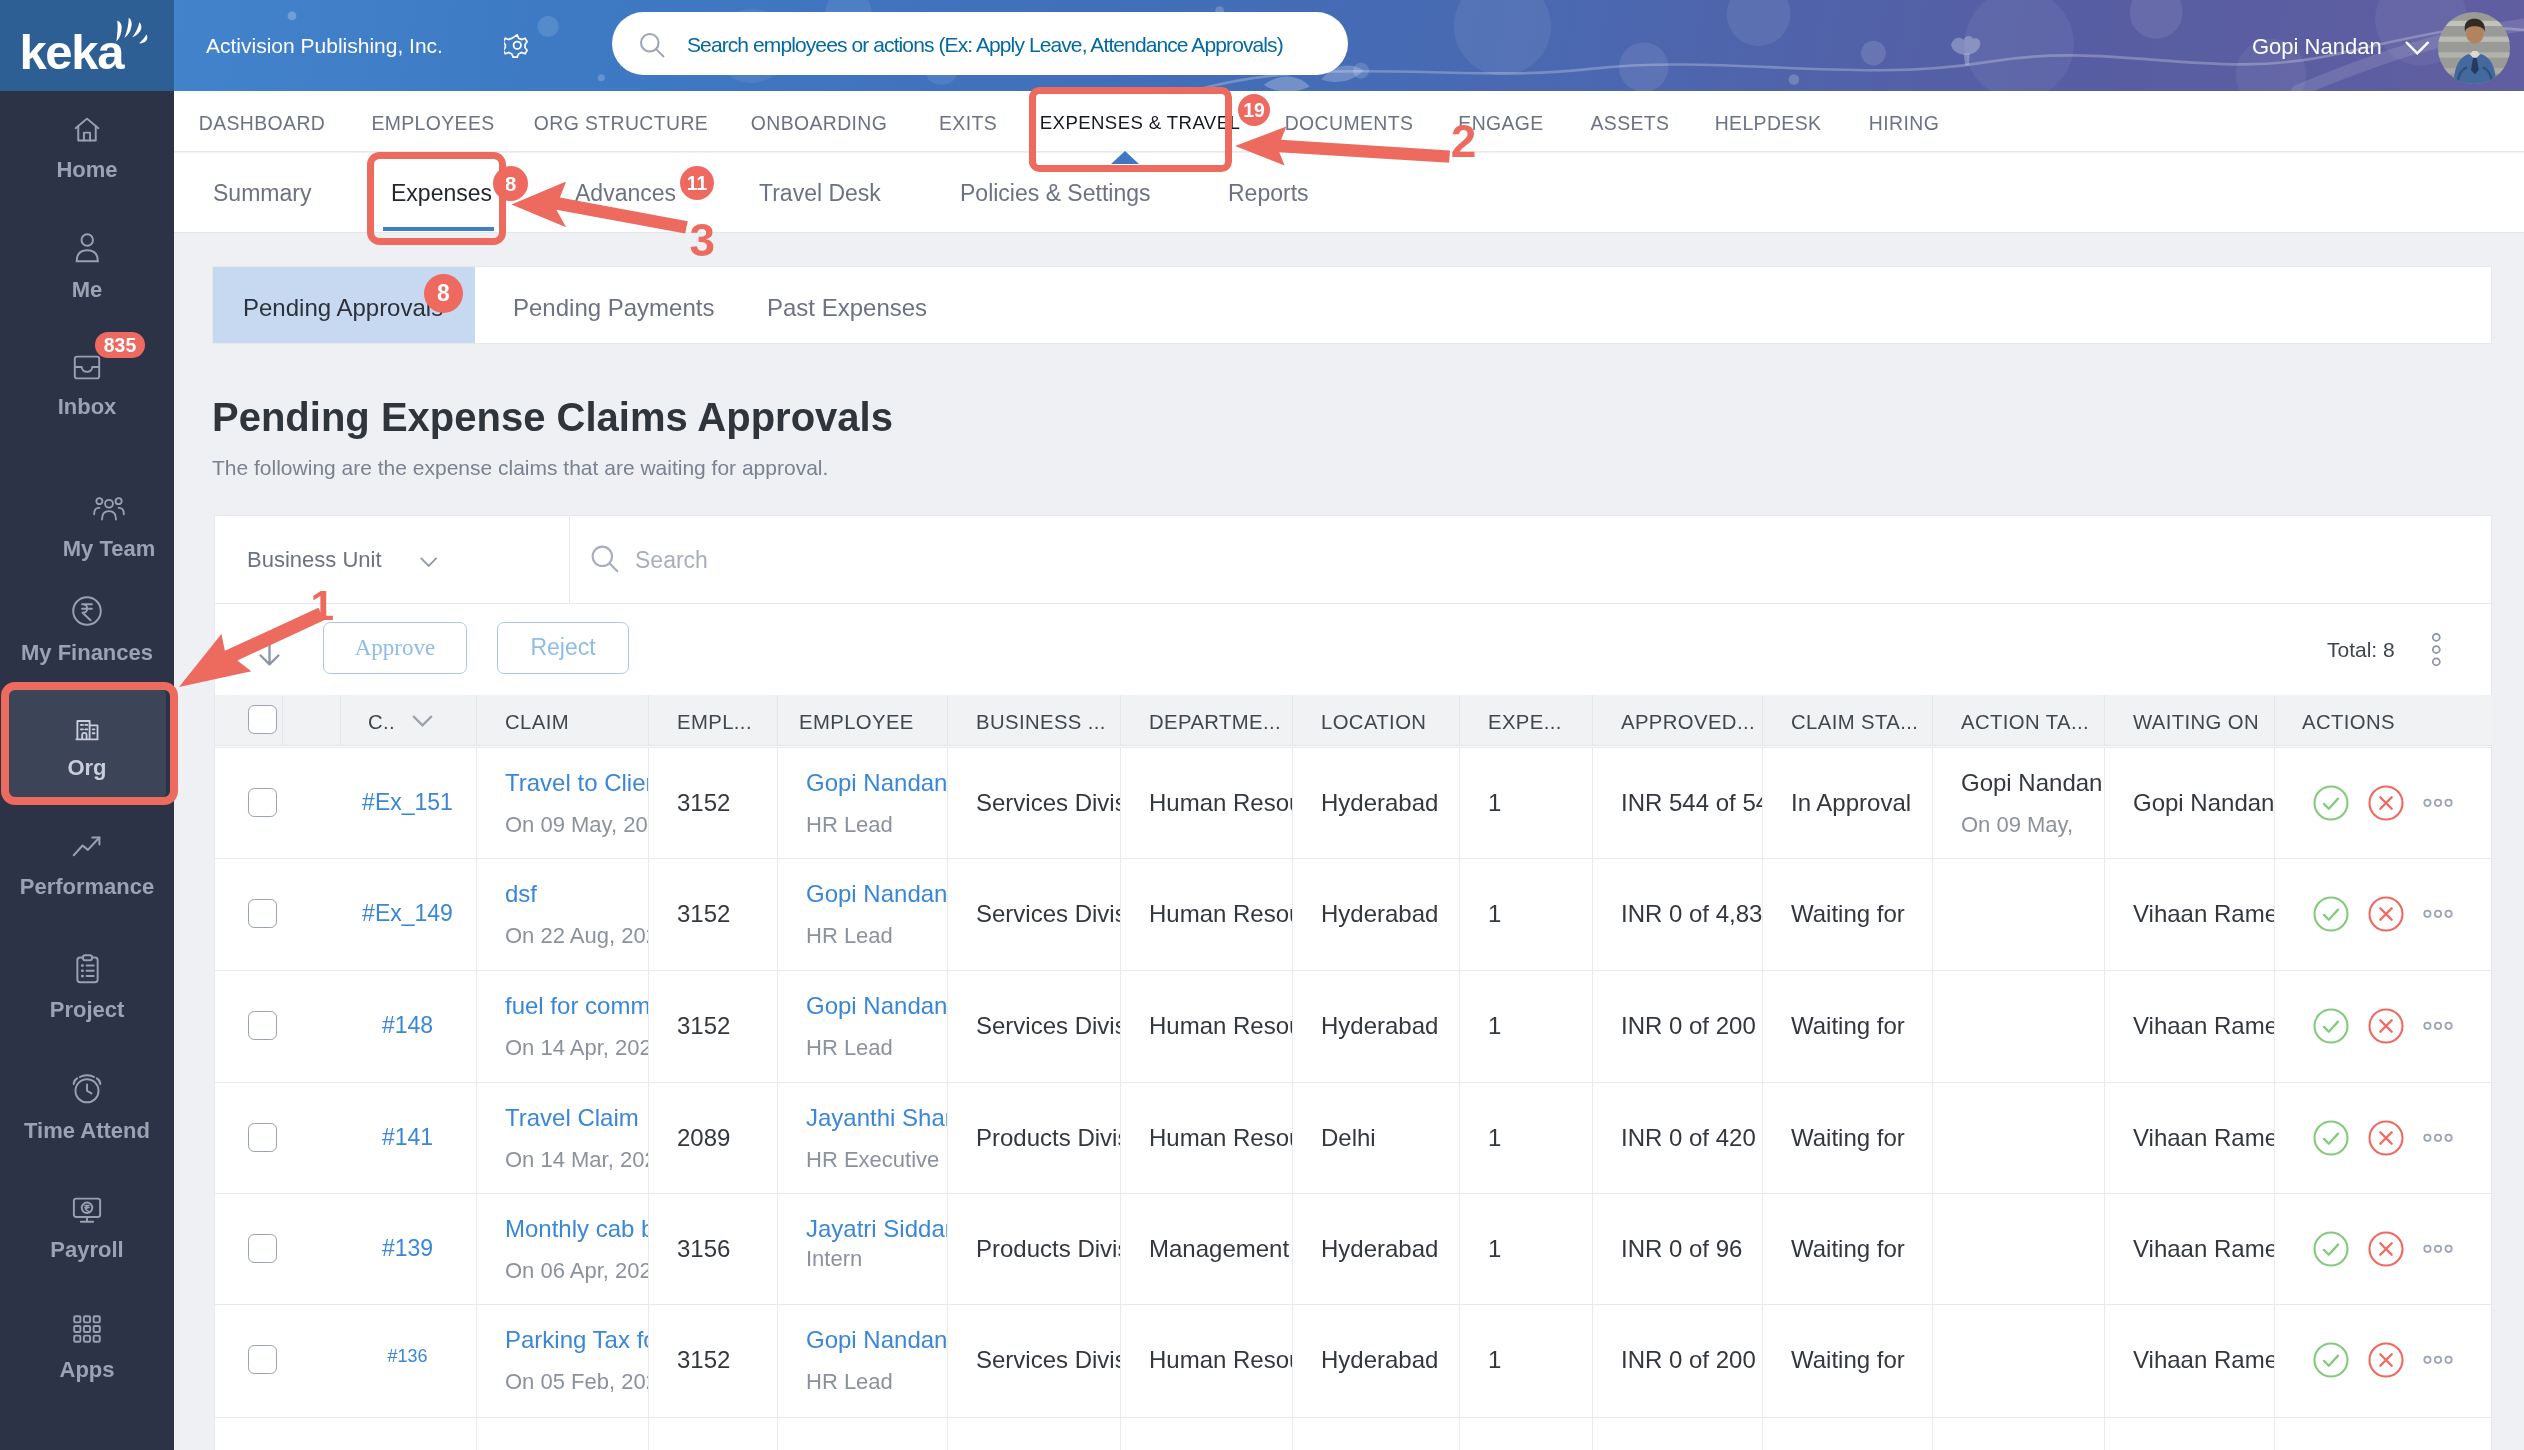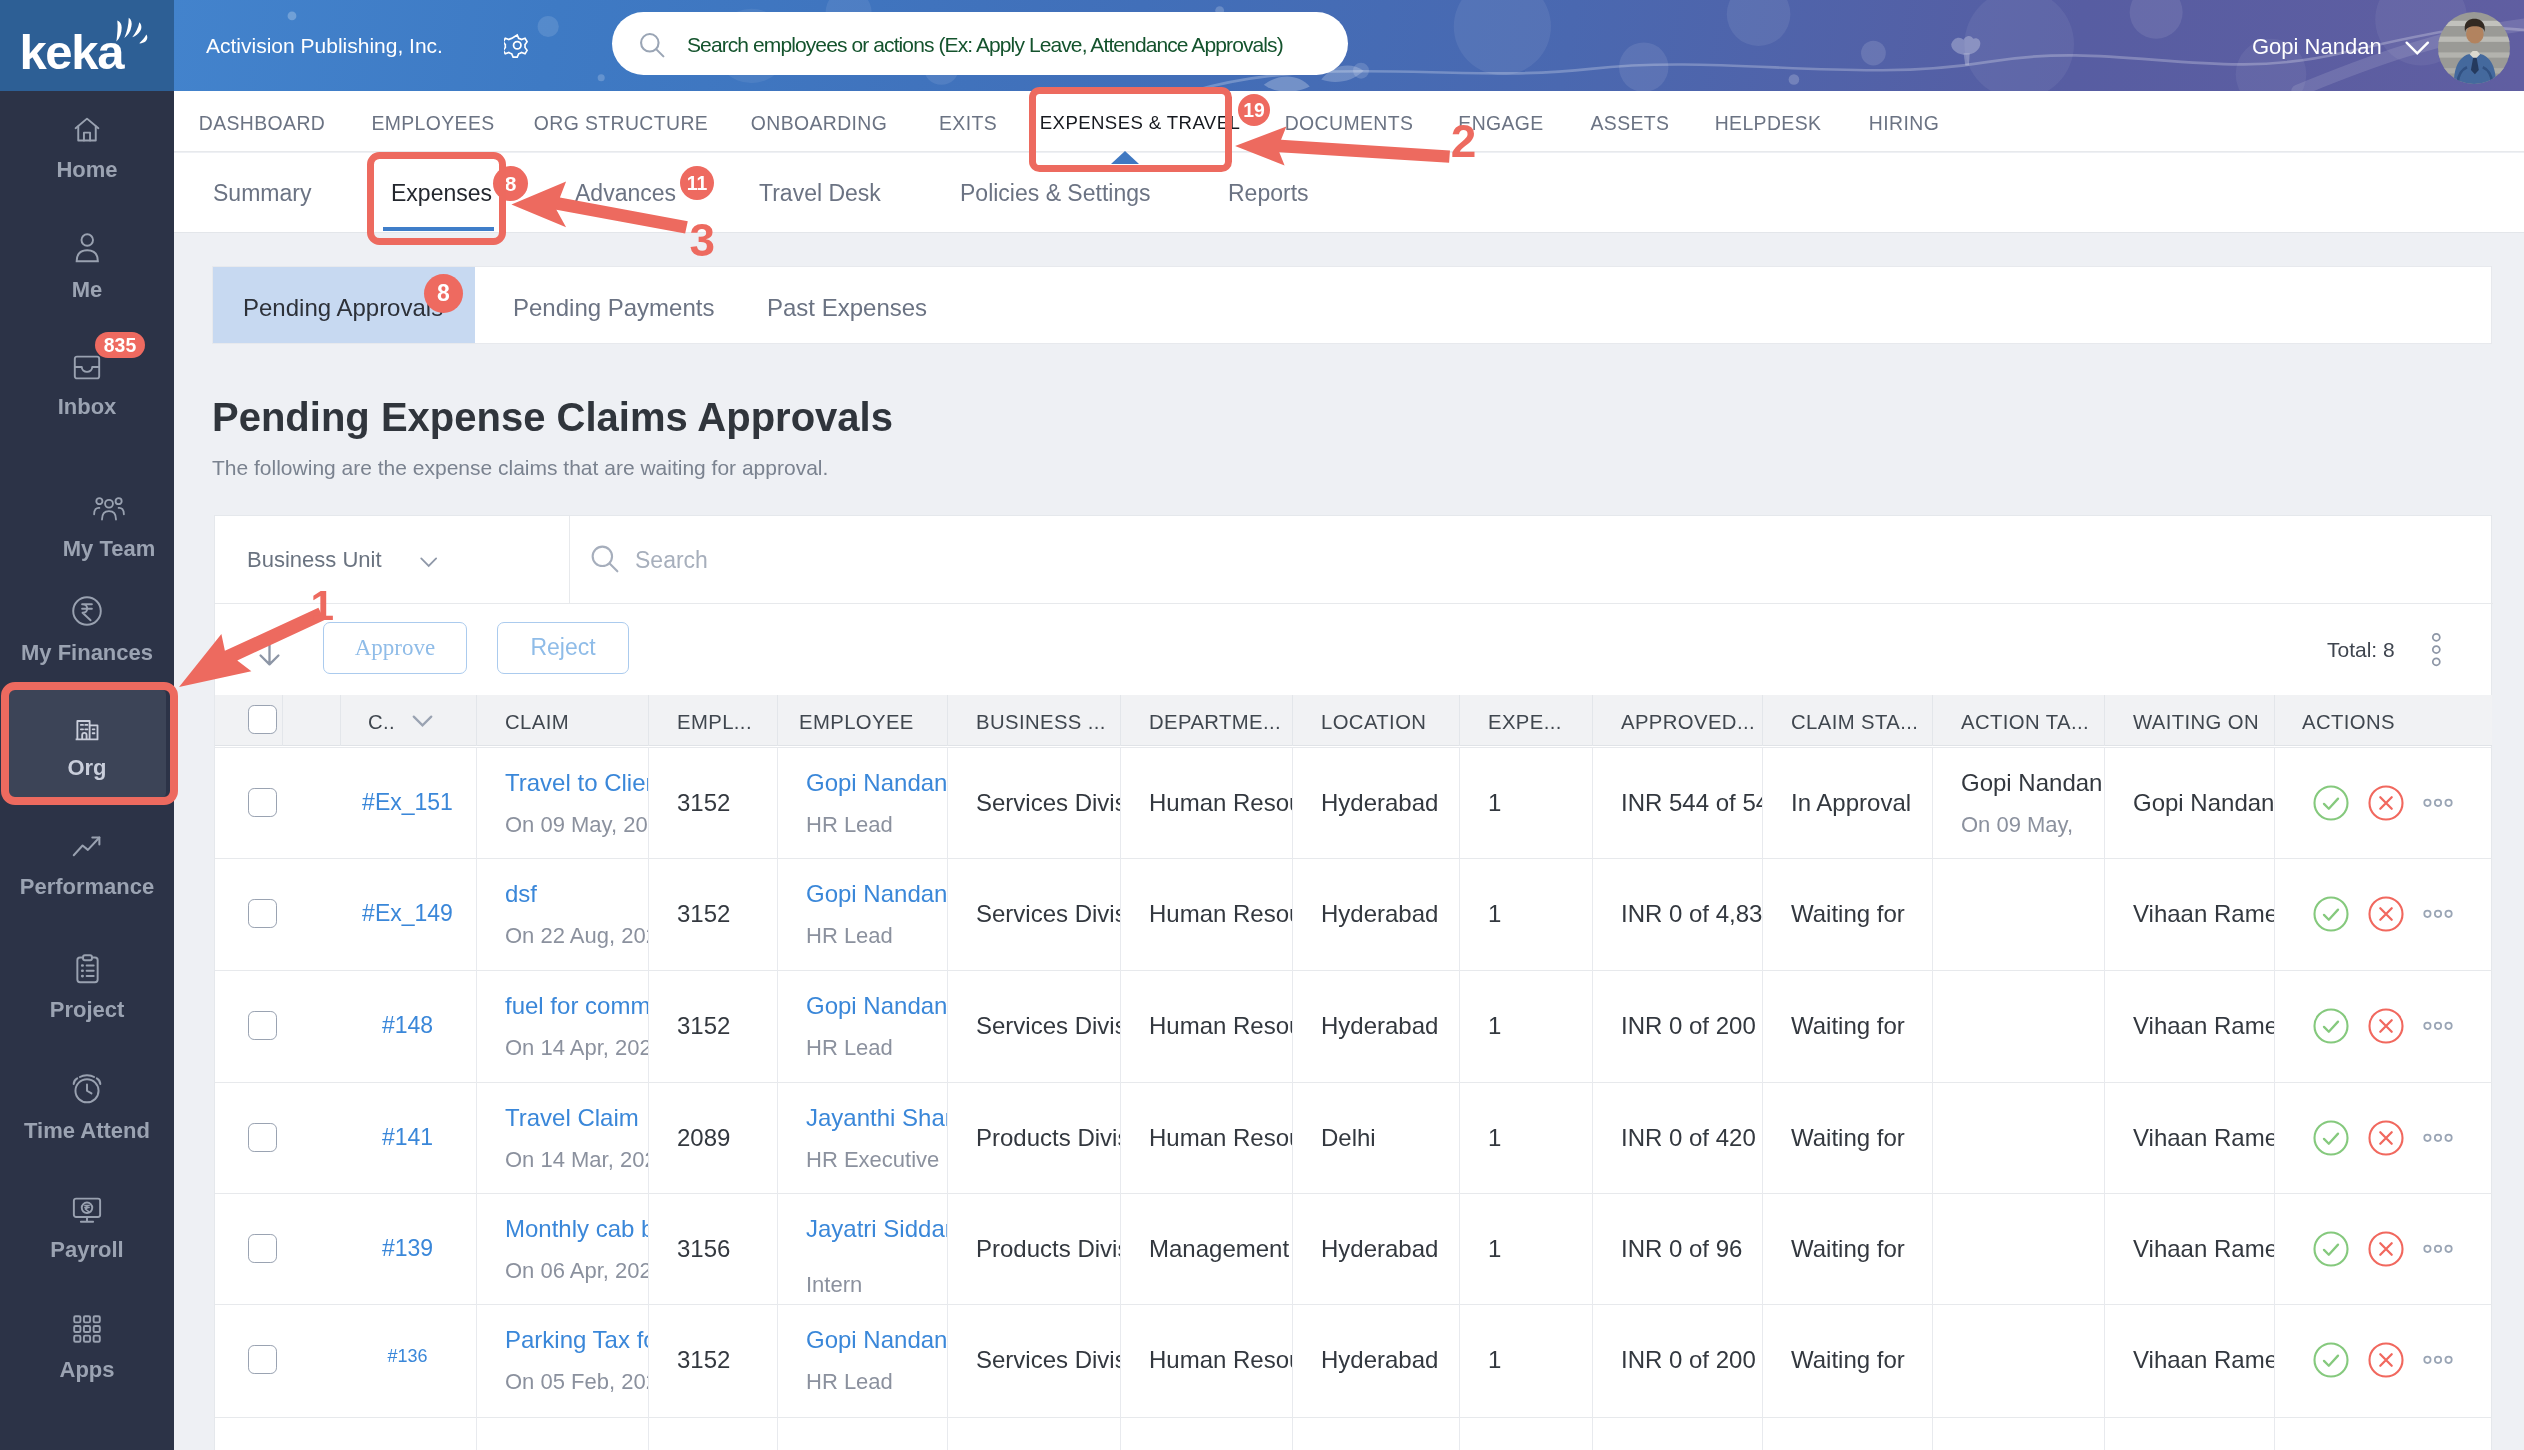--- a/index.html
+++ b/index.html
@@ -7,21 +7,21 @@
   body { font-family:"Liberation Sans", sans-serif; background:#eef0f4; position:relative; }
   .abs { position:absolute; }
 
   
   #header { position:absolute; left:0; top:0; width:2525px; height:91px;
     background:linear-gradient(100deg,#4587d0 0%, #3e7ac4 22%, #416fb9 45%, #4a68b0 62%, #575da2 82%, #605ea1 100%); overflow:hidden;}
   #logo { position:absolute; left:0; top:0; width:174px; height:91px; background:#2d5f95; z-index:5;}
   #logo .word { position:absolute; left:19.4px; top:24px; color:#fff; font-size:49px; font-weight:bold; letter-spacing:-1.3px; }
   #company { position:absolute; left:206px; top:34px; color:#fff; font-size:21px; z-index:4;}
   #searchpill { position:absolute; left:612px; top:12.4px; width:736px; height:63px; background:#fff; border-radius:32px; z-index:4;}
-  #searchpill .ph { position:absolute; left:75px; top:18.6px; font-size:21px; letter-spacing:-0.9px; color:#14532d; white-space:nowrap; }
+  #searchpill .ph { position:absolute; left:75px; top:18.6px; font-size:21px; letter-spacing:-0.9px; color:#0369a1; white-space:nowrap; }
   #username { position:absolute; left:2252px; top:34px; color:#fff; font-size:22px; z-index:4;}
   #avatar { position:absolute; left:2438px; top:11.5px; width:72px; height:72px; border-radius:50%; overflow:hidden; z-index:4;}
 
   
   #sidebar { position:absolute; left:0; top:91px; width:174px; height:1359px; background:#2c3347; z-index:3;}
   .sitem { position:absolute; left:0; width:174px; text-align:center; color:#9ba3b2; font-size:22px;font-weight:bold; }
   .sitem svg { display:block; margin:0 auto 13.3px auto; }
   #orgsel { position:absolute; left:8px; top:598px; width:158px; height:109px; background:#3c4457; border-radius:5.3px; }
 
   
@@ -456,21 +456,21 @@
         </svg>
   </div>
   <div class="rline" style="top:677px;"></div>
   <div class="abs" style="left:0; top:677px; width:2277px; height:111px; overflow:hidden;padding-left:28px;">
     <div class="cb" style="left:33px; top:41px;"></div>
     <div class="cell blue" style="left:125px; top:42px; width:135px; text-align:center; font-size:23px;">#139</div>
     <div class="cell blue" style="left:290px; top:22px; width:143px;">Monthly cab bill</div>
     <div class="cell gray" style="left:290px; top:65px; width:143px;">On 06 Apr, 2021</div>
     <div class="cell" style="left:462px; top:42px;">3156</div>
     <div class="cell blue" style="left:591px; top:22px; width:141px;">Jayatri Siddartha</div>
-    <div class="cell gray" style="left:591px; top:79px; width:141px;">Intern</div>
+    <div class="cell gray" style="left:591px; top:53px; width:141px;">Intern</div>
     <div class="cell" style="left:761px; top:42px; width:144px;">Products Division</div>
     <div class="cell" style="left:934px; top:42px; width:143px;">Management</div>
     <div class="cell" style="left:1106px; top:42px;">Hyderabad</div>
     <div class="cell" style="left:1273px; top:42px;">1</div>
     <div class="cell" style="left:1406px; top:42px; width:141px;">INR 0 of 96</div>
     <div class="cell" style="left:1576px; top:42px; width:141px;">Waiting for</div>
     <div class="cell" style="left:1918px; top:42px; width:141px;">Vihaan Ramesh</div>
     <svg class="abs" style="left:2098px; top:38px;" width="36" height="36" viewBox="0 0 41 41" fill="none">
           <circle cx="20.5" cy="20.5" r="18.8" stroke="#85c97d" stroke-width="2.4"></circle>
           <path d="M12.5 21.5 L18 27 L28.5 15.5" stroke="#85c97d" stroke-width="2.6" stroke-linecap="round" stroke-linejoin="round"></path>

